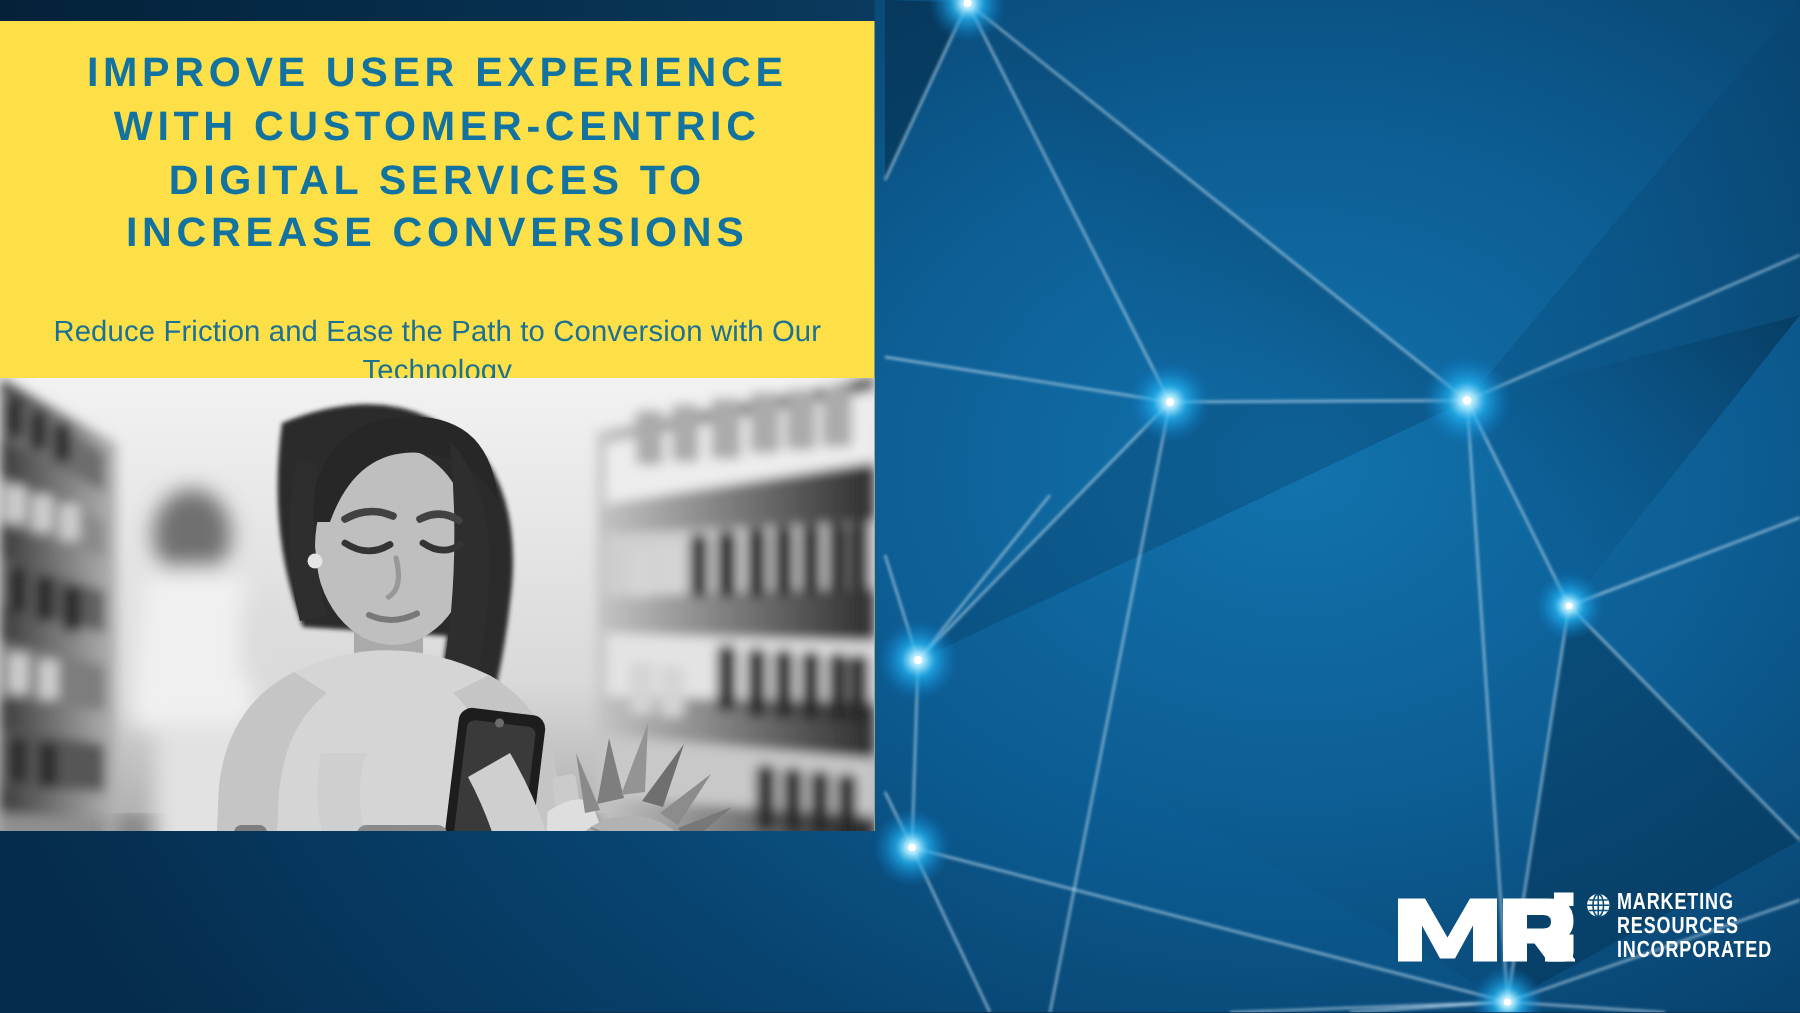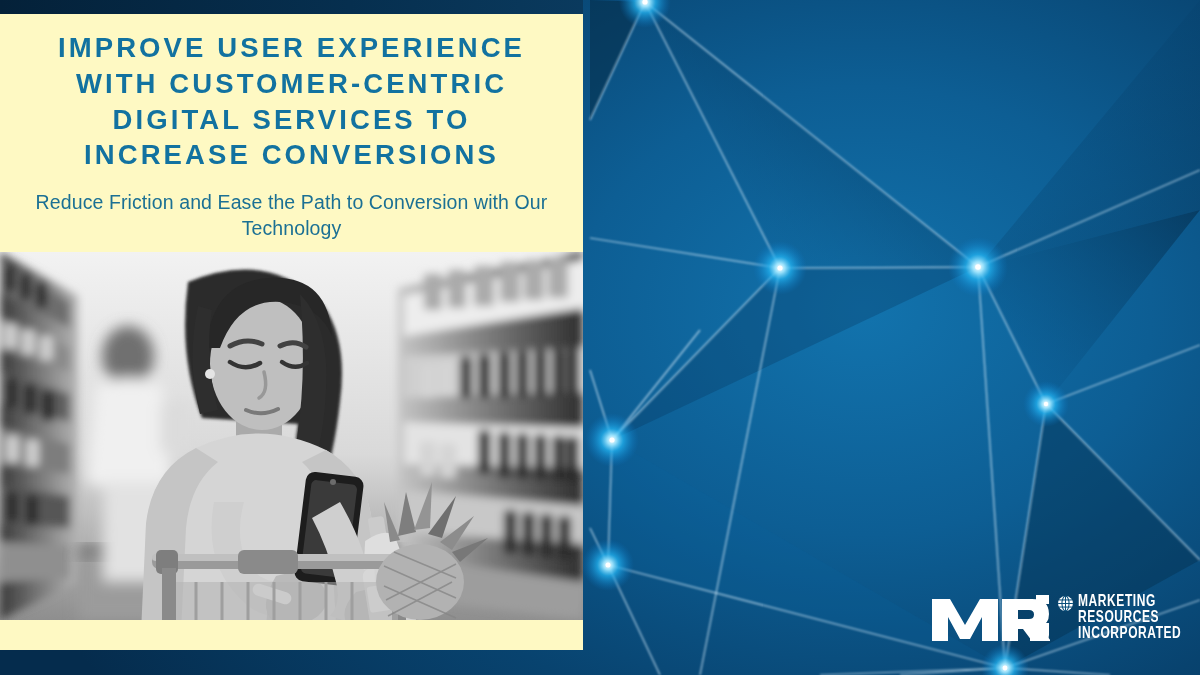--- a/index.html
+++ b/index.html
@@ -14,22 +14,22 @@
   #bg-network {
     position:absolute; left:0; top:0; width:1200px; height:675px;
     background:
       radial-gradient(ellipse 900px 700px at 72% 46%, #1273ad 0%, #0d5e94 32%, #08436f 62%, #052c4d 100%),
       linear-gradient(180deg,#062b4a 0%,#0a4f84 50%,#063055 100%);
   }
   #bg-network svg { position:absolute; left:0; top:0; }
 
   
   #left-card {
-    position:absolute; left:0; top:14px; width:583px; height:636px;
-    background:#fef9c3;
+    position:absolute; left:0; top:14px; width:583px; height:540px;
+    background:#fde047;
     overflow:hidden;
     z-index:5;
   }
   #top-navy-band {
     position:absolute; left:0; top:0; width:583px; height:14px;
     background:linear-gradient(90deg,#042139 0%,#062f4f 60%,#0a3a5e 100%);
     z-index:6;
   }
 
   #card-text {
@@ -43,21 +43,21 @@
     letter-spacing:3.1px;
     line-height:1.30;
     text-transform:uppercase;
     padding:0 4px;
   }
   #subhead {
     color:#1b7094;
     font-size:19.5px;
     font-weight:normal;
     line-height:1.35;
-    margin-top:16px;
+    margin-top:35px;
     letter-spacing:.1px;
   }
 
   
   #photo-wrap {
     position:absolute; left:0; top:238px; width:583px; height:368px;
     overflow:hidden; background:#cfcfcf;
   }
   #photo { position:absolute; inset:0; filter:grayscale(1); }
   #photo svg { display:block; }

